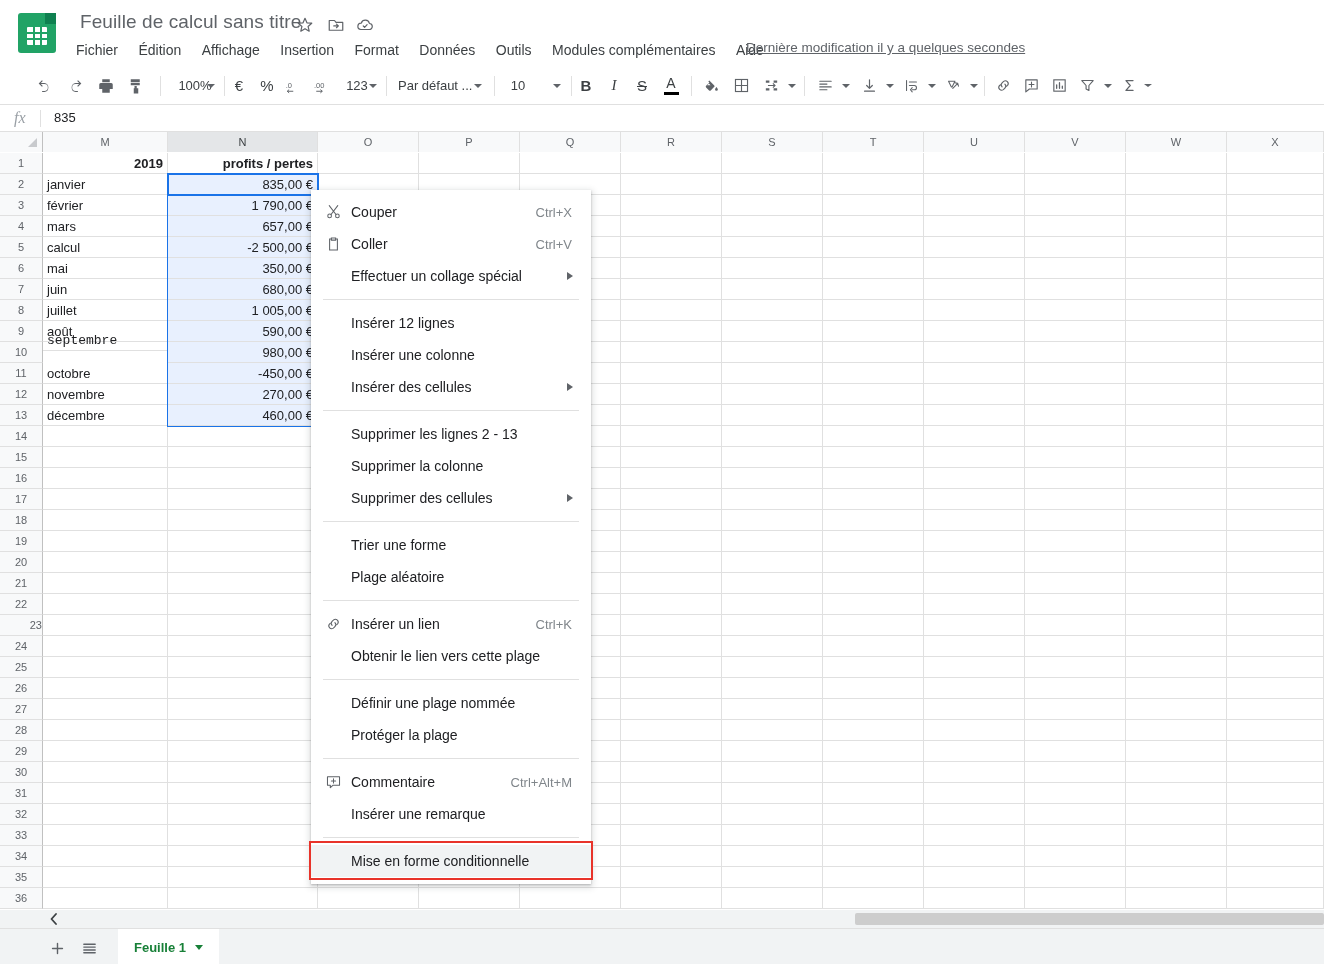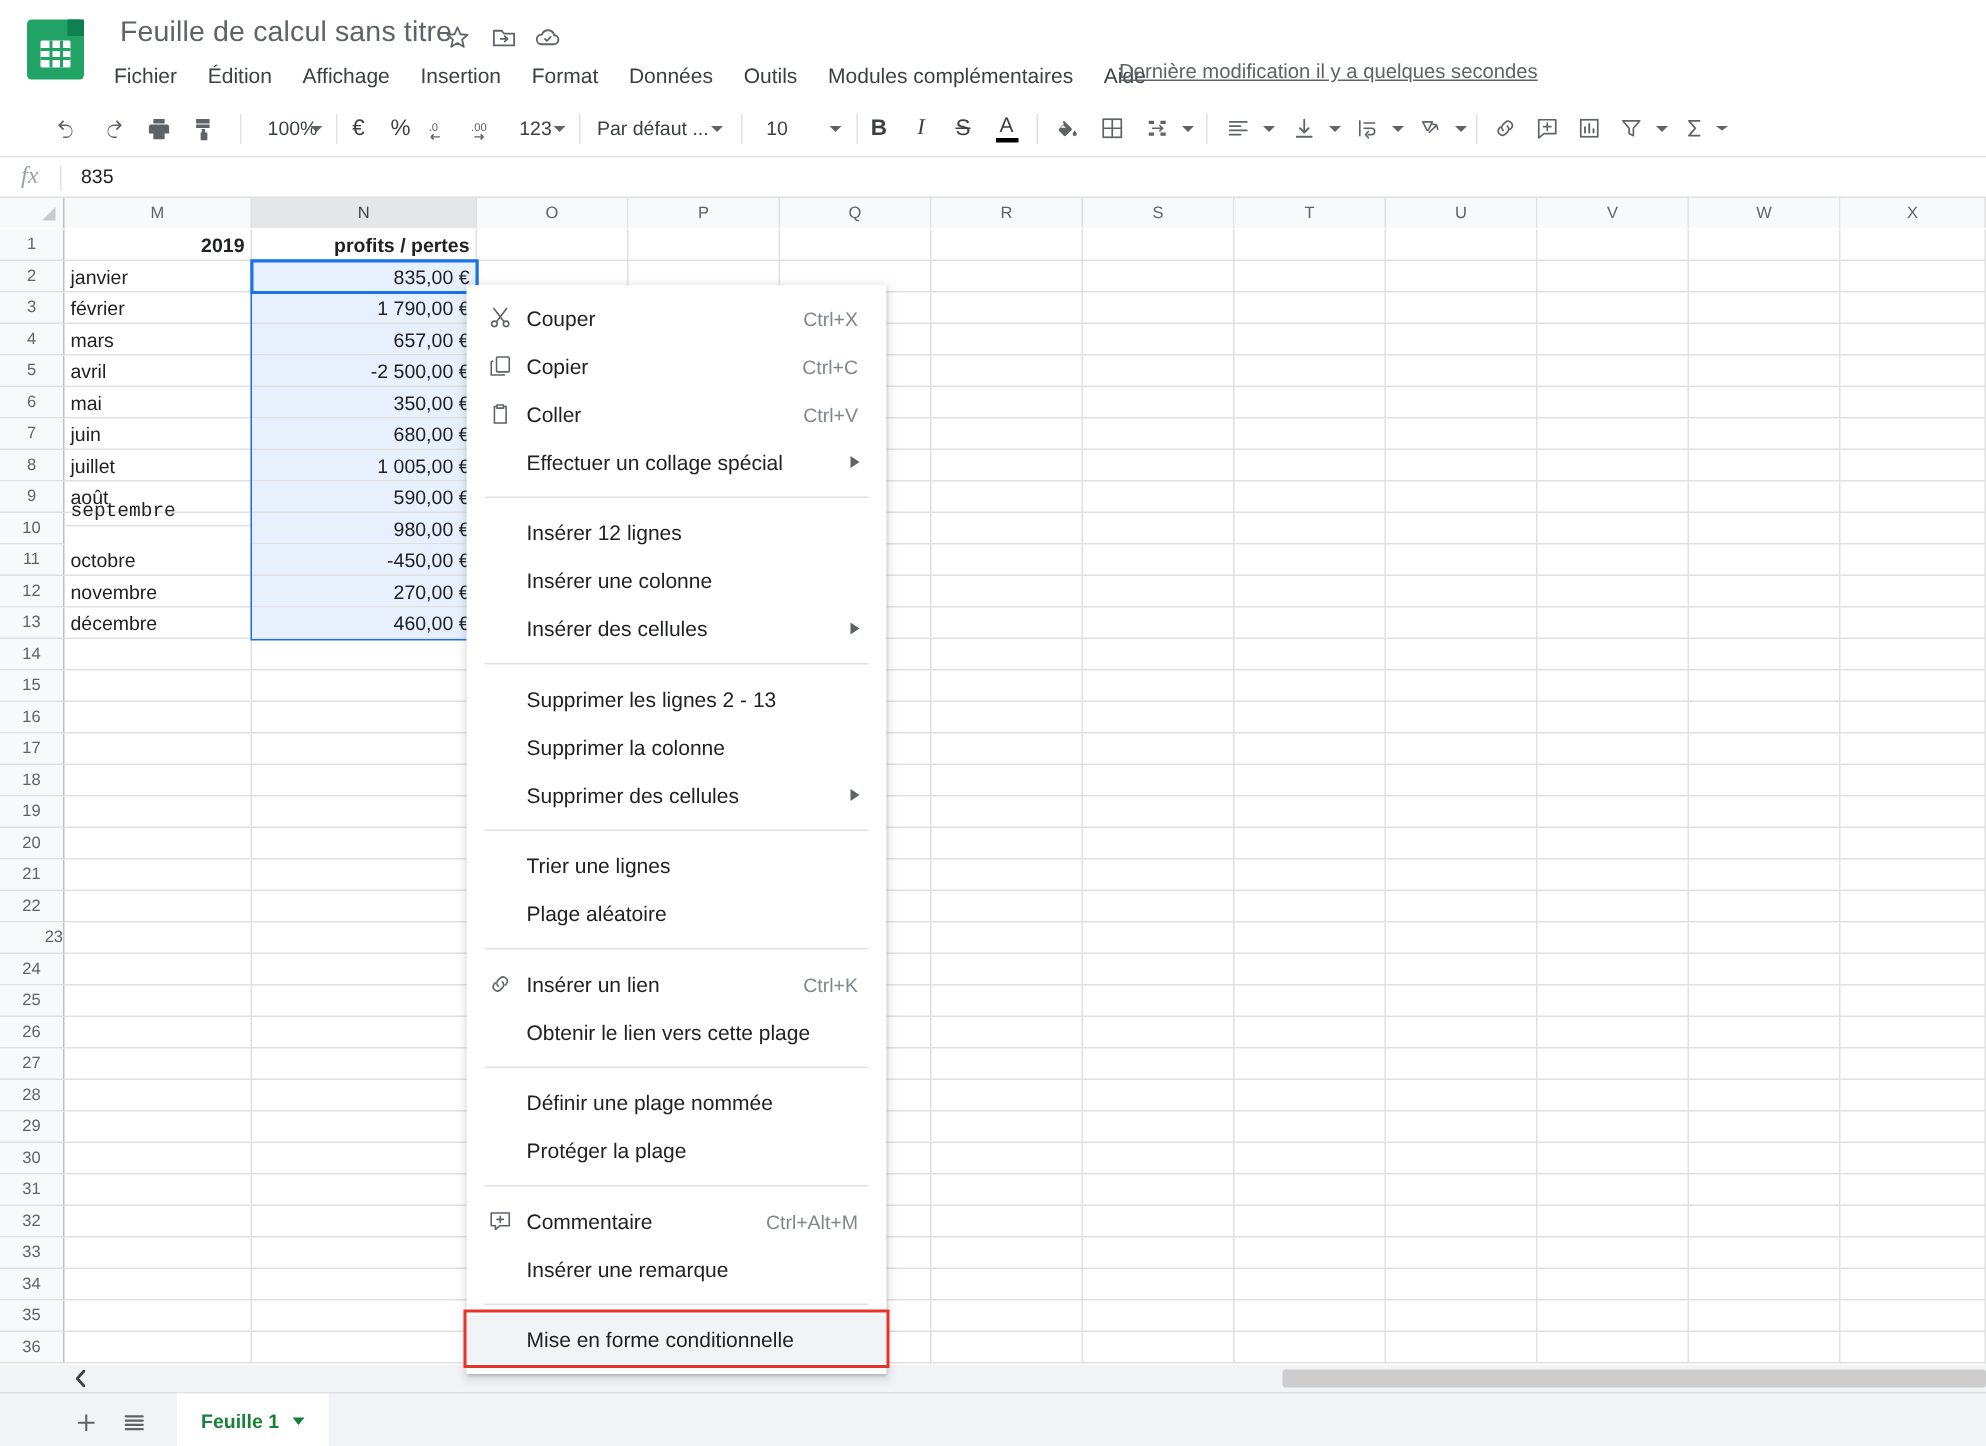--- a/index.html
+++ b/index.html
@@ -517,21 +517,21 @@
       <div class="cell " style="left: 43px; width: 125px; top: 42px;">
         <span>janvier</span>
       </div>
       <div class="cell " style="left: 43px; width: 125px; top: 63px;">
         <span>février</span>
       </div>
       <div class="cell " style="left: 43px; width: 125px; top: 84px;">
         <span>mars</span>
       </div>
       <div class="cell " style="left: 43px; width: 125px; top: 105px;">
-        <span>avril</span>
+        <span>calcul</span>
       </div>
       <div class="cell " style="left: 43px; width: 125px; top: 126px;">
         <span>mai</span>
       </div>
       <div class="cell " style="left: 43px; width: 125px; top: 147px;">
         <span>juin</span>
       </div>
       <div class="cell " style="left: 43px; width: 125px; top: 168px;">
         <span>juillet</span>
       </div>
@@ -1031,28 +1031,20 @@
       <span class="micon"><svg viewBox="0 0 24 24">
           <circle cx="6.5" cy="17.5" r="2.6"></circle>
           <circle cx="17.5" cy="17.5" r="2.6"></circle>
           <path d="M8.5 15.5 18 3M15.5 15.5 6 3" stroke-linecap="round"></path>
         </svg></span>
       <span>Couper</span>
       <span class="accel">Ctrl+X</span>
     </div>
     <div class="mitem">
       <span class="micon"><svg viewBox="0 0 24 24">
-          <rect x="8.5" y="3.5" width="12" height="14" rx="1"></rect>
-          <path d="M5.5 7.5h-1a1 1 0 0 0-1 1v12h12v-1"></path>
-        </svg></span>
-      <span>Copier</span>
-      <span class="accel">Ctrl+C</span>
-    </div>
-    <div class="mitem">
-      <span class="micon"><svg viewBox="0 0 24 24">
           <path d="M9 3.5h6v3H9z"></path>
           <path d="M9 5H6.5v15.5h11V5H15"></path>
         </svg></span>
       <span>Coller</span>
       <span class="accel">Ctrl+V</span>
     </div>
     <div class="mitem">
       <span>Effectuer un collage spécial</span>
       <span class="arrow"></span>
     </div>
@@ -1073,21 +1065,21 @@
     </div>
     <div class="mitem">
       <span>Supprimer la colonne</span>
     </div>
     <div class="mitem">
       <span>Supprimer des cellules</span>
       <span class="arrow"></span>
     </div>
     <div class="msep"></div>
     <div class="mitem">
-      <span>Trier une lignes</span>
+      <span>Trier une forme</span>
     </div>
     <div class="mitem">
       <span>Plage aléatoire</span>
     </div>
     <div class="msep"></div>
     <div class="mitem">
       <span class="micon"><svg viewBox="0 0 24 24">
           <path d="M10 14a4 4 0 0 1 0-5.6l2.2-2.2a4 4 0 0 1 5.6 5.6L16.5 13" stroke-linecap="round"></path>
           <path d="M14 10a4 4 0 0 1 0 5.6l-2.2 2.2a4 4 0 0 1-5.6-5.6L7.5 11" stroke-linecap="round"></path>
         </svg></span>

